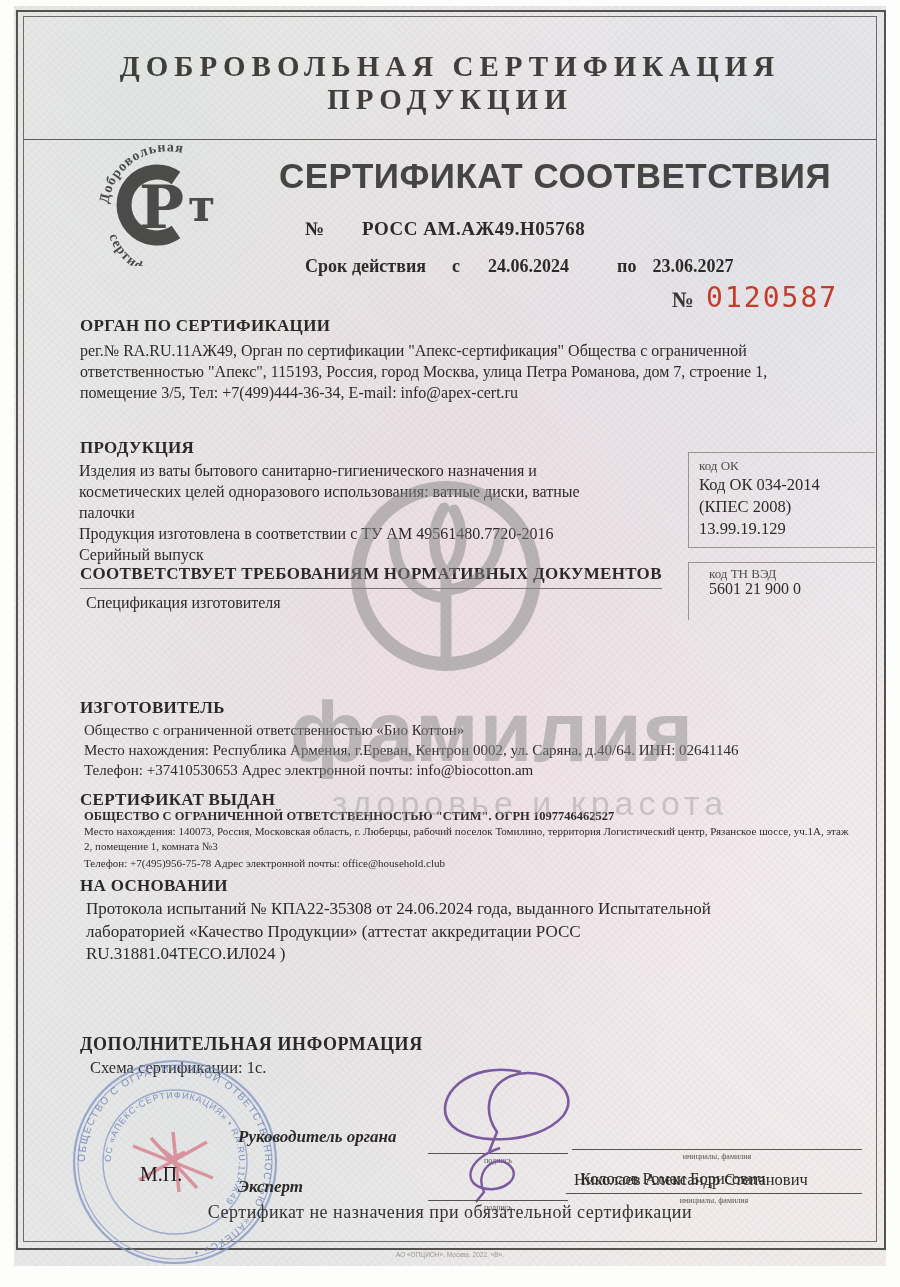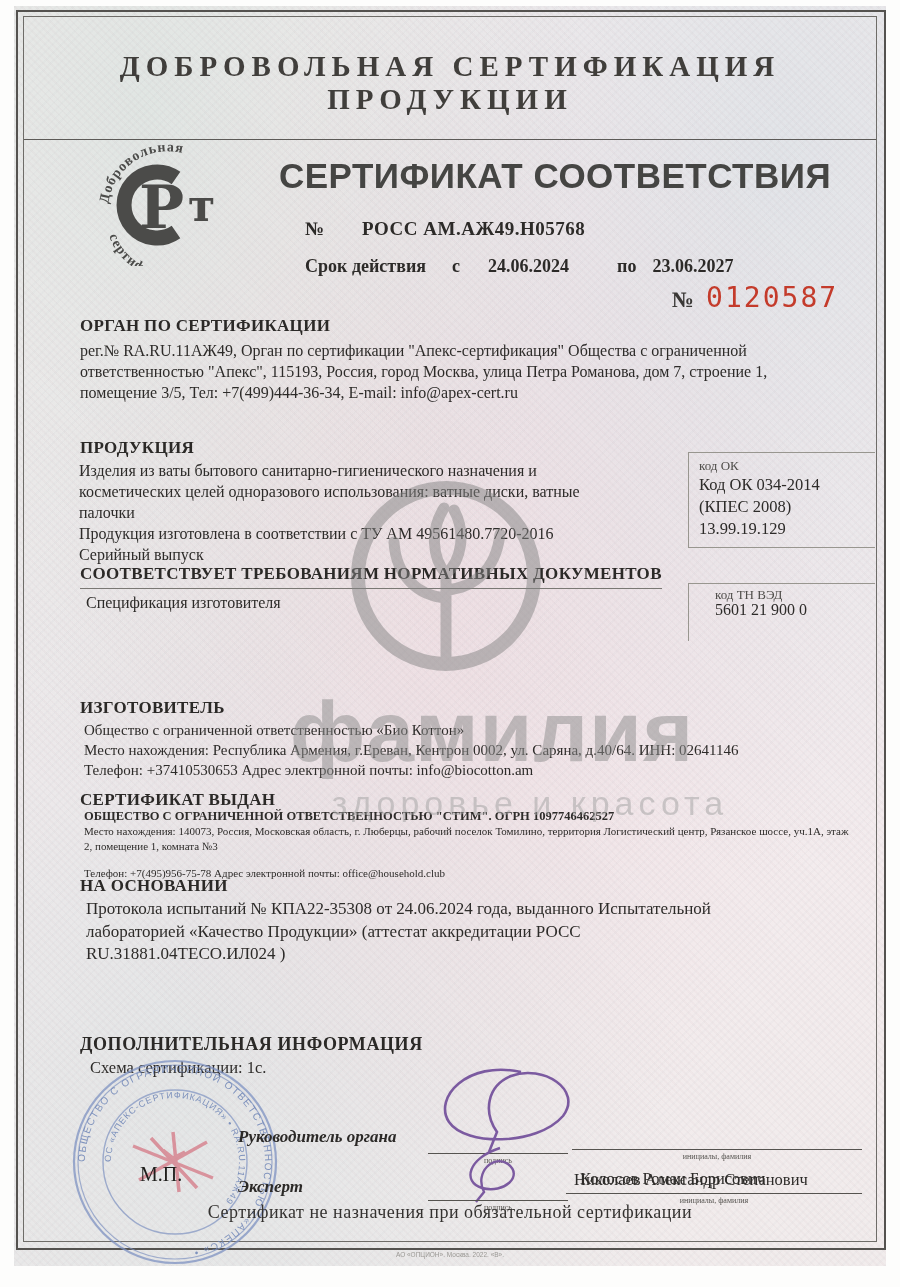--- a/index.html
+++ b/index.html
@@ -39,22 +39,22 @@
     letter-spacing:2px;color:#c43b2b;}
   .sec-h{font-weight:bold;font-size:17px;color:#2b2927;letter-spacing:.3px;}
   .body-16{font-size:16px;color:#2d2b29;line-height:21px;}
   .body-15{font-size:15px;color:#2d2b29;line-height:20px;}
   .nowrap{white-space:nowrap;}
   .code-box{left:688px;top:452px;width:187px;height:96px;border:1px solid #98968f;border-right:none;
     padding:5px 10px;box-sizing:border-box;}
   .code-box .lbl{font-size:13px;color:#4e4c49;}
   .code-box .ln{font-size:16.5px;color:#2d2b29;line-height:22px;}
   .conf-h{border-bottom:1px solid #7a7874;padding-bottom:4px;}
-  .tnved-box{left:688px;top:583px;width:187px;height:58px;border-top:1px solid #98968f;
-    border-left:1px solid #98968f;padding:4px 26px;box-sizing:border-box;}
+  .tnved-box{left:688px;top:562px;width:187px;height:58px;border-top:1px solid #98968f;
+    border-left:1px solid #98968f;padding:4px 20px;box-sizing:border-box;}
   .tnved-box .lbl{font-size:13px;color:#4e4c49;line-height:13px;}
   .tnved-box .val{font-size:16px;color:#2d2b29;line-height:17px;}
   .issued-company{font-size:12.5px;font-weight:600;color:#2d2b29;}
   .issued-line{font-size:11px;color:#2d2b29;line-height:14.5px;}
   .basis-line{font-size:17px;color:#2d2b29;line-height:22.5px;}
   .addl-h{font-size:18px;letter-spacing:.6px;}
   .addl-t{font-size:16.5px;color:#2d2b29;}
   .wm{pointer-events:none;}
   .wm-logo{left:348px;top:478px;opacity:.5;z-index:5;}
   .wm-brand{left:232px;top:682px;width:520px;text-align:center;
@@ -156,21 +156,21 @@
     <div class="body-15 nowrap">Общество с ограниченной ответственностью «Био Коттон»</div>
     <div class="body-15 nowrap">Место нахождения: Республика Армения, г.Ереван, Кентрон 0002, ул. Саряна, д.40/64. ИНН: 02641146</div>
     <div class="body-15 nowrap">Телефон: +37410530653 Адрес электронной почты: info@biocotton.am</div>
   </div>
 
   <div class="abs sec-h z2" style="left:80px;top:790px;">СЕРТИФИКАТ ВЫДАН</div>
   <div class="abs z2" style="left:84px;top:809px;">
     <div class="issued-company nowrap">ОБЩЕСТВО С ОГРАНИЧЕННОЙ ОТВЕТСТВЕННОСТЬЮ "СТИМ". ОГРН 1097746462527</div>
     <div class="issued-line nowrap">Место нахождения: 140073, Россия, Московская область, г. Люберцы, рабочий поселок Томилино, территория Логистический центр, Рязанское шоссе, уч.1А, этаж</div>
     <div class="issued-line nowrap">2, помещение 1, комната №3</div>
-    <div class="issued-line nowrap" style="margin-top:13px;">Телефон: +7(495)956-75-78 Адрес электронной почты: office@household.club</div>
+    <div class="issued-line nowrap" style="margin-top:3px;">Телефон: +7(495)956-75-78 Адрес электронной почты: office@household.club</div>
   </div>
 
   <div class="abs sec-h z2" style="left:80px;top:876px;">НА ОСНОВАНИИ</div>
   <div class="abs z2" style="left:86px;top:898px;">
     <div class="basis-line nowrap">Протокола испытаний № КПА22-35308 от 24.06.2024 года, выданного Испытательной</div>
     <div class="basis-line nowrap">лабораторией «Качество Продукции» (аттестат аккредитации РОСС</div>
     <div class="basis-line nowrap">RU.31881.04ТЕСО.ИЛ024 )</div>
   </div>
 
   <div class="abs sec-h addl-h z2" style="left:80px;top:1034px;">ДОПОЛНИТЕЛЬНАЯ ИНФОРМАЦИЯ</div>

